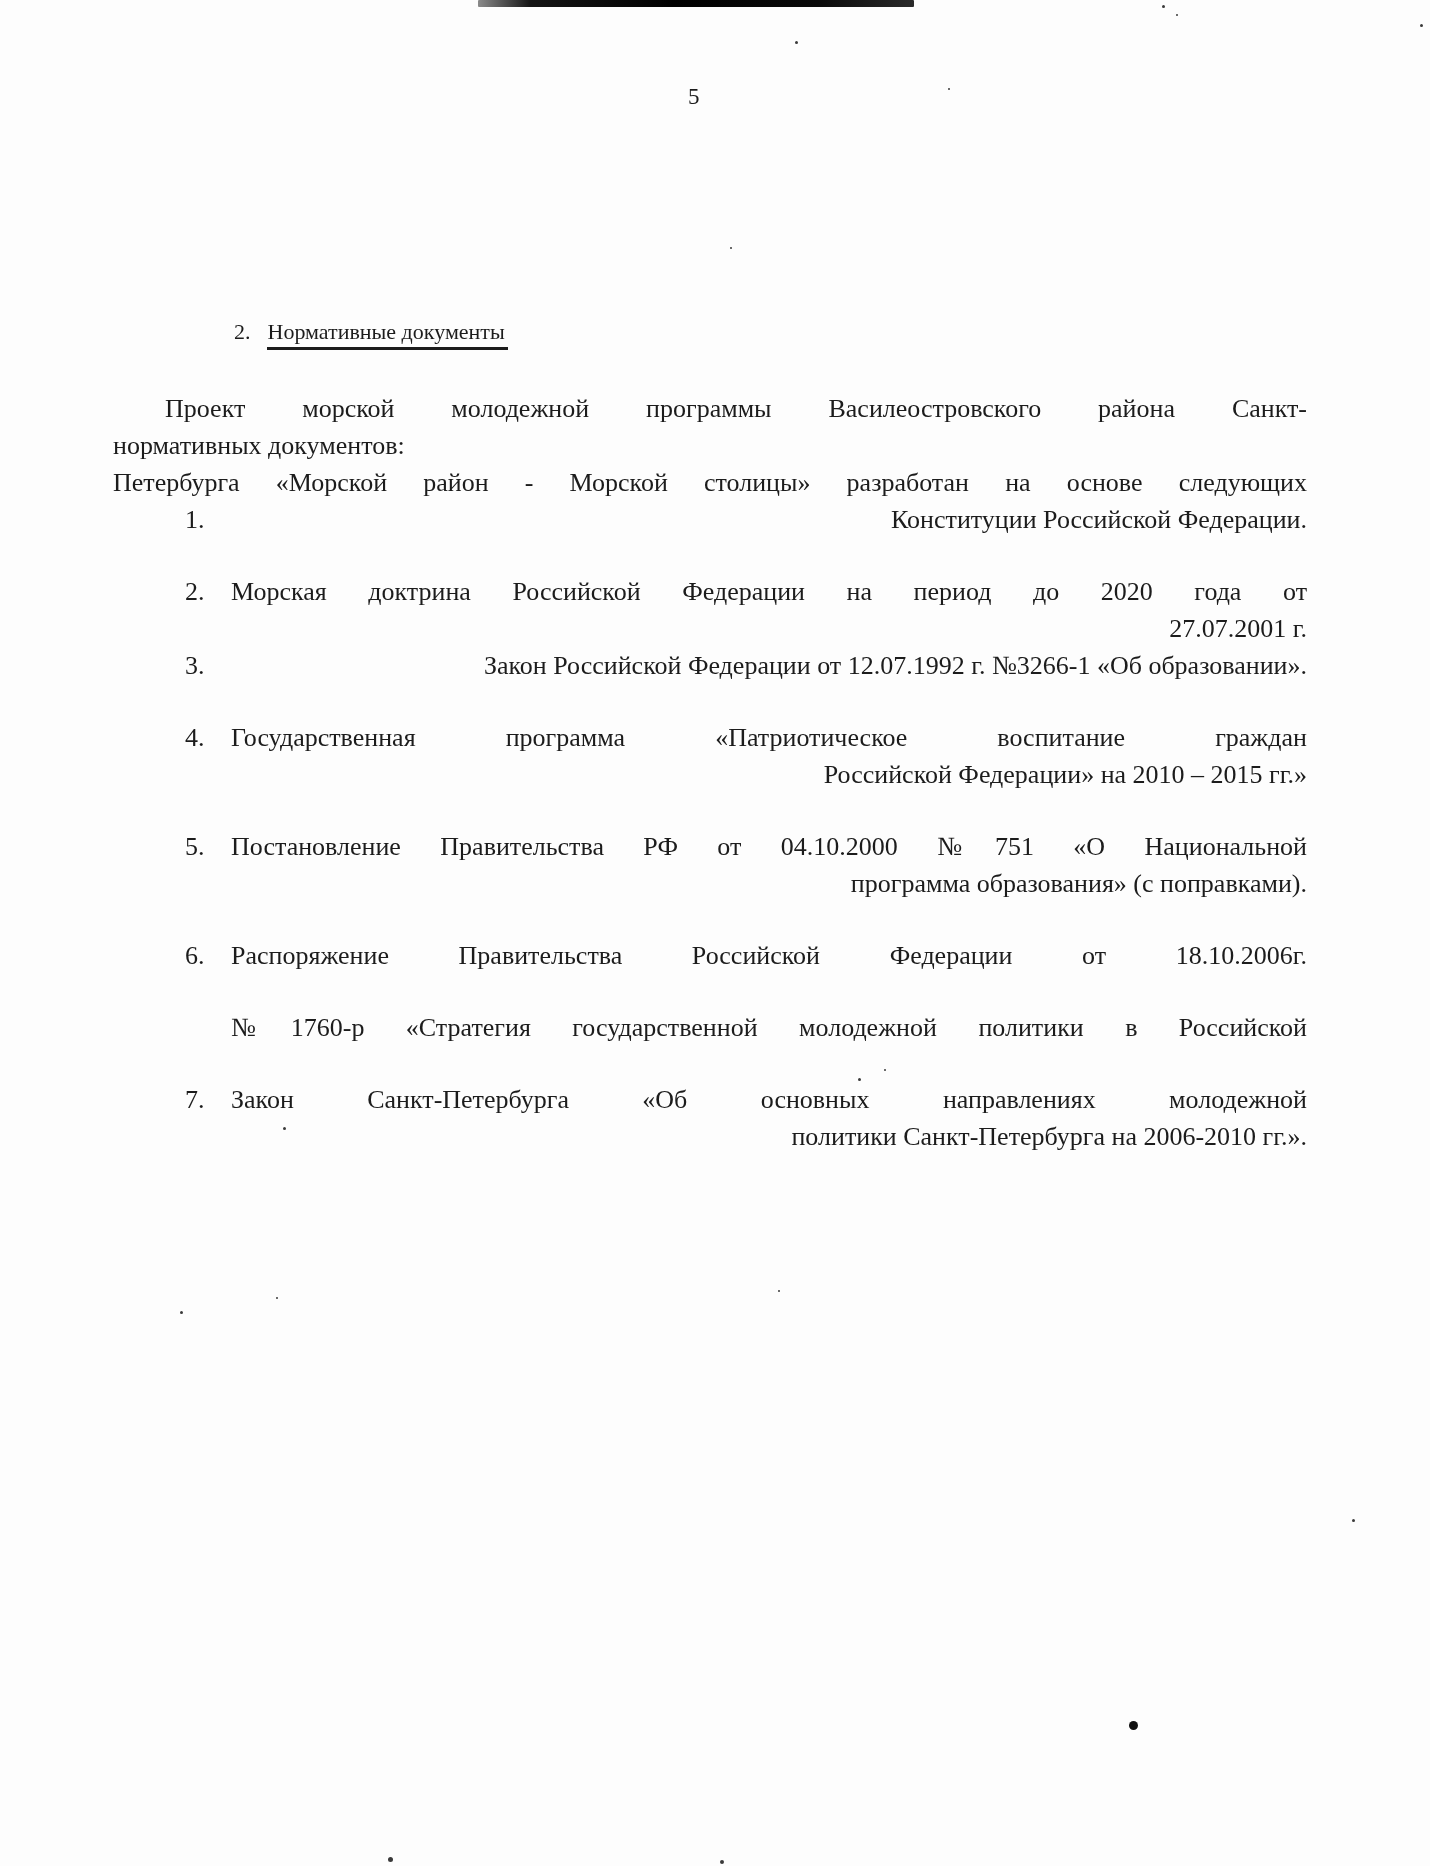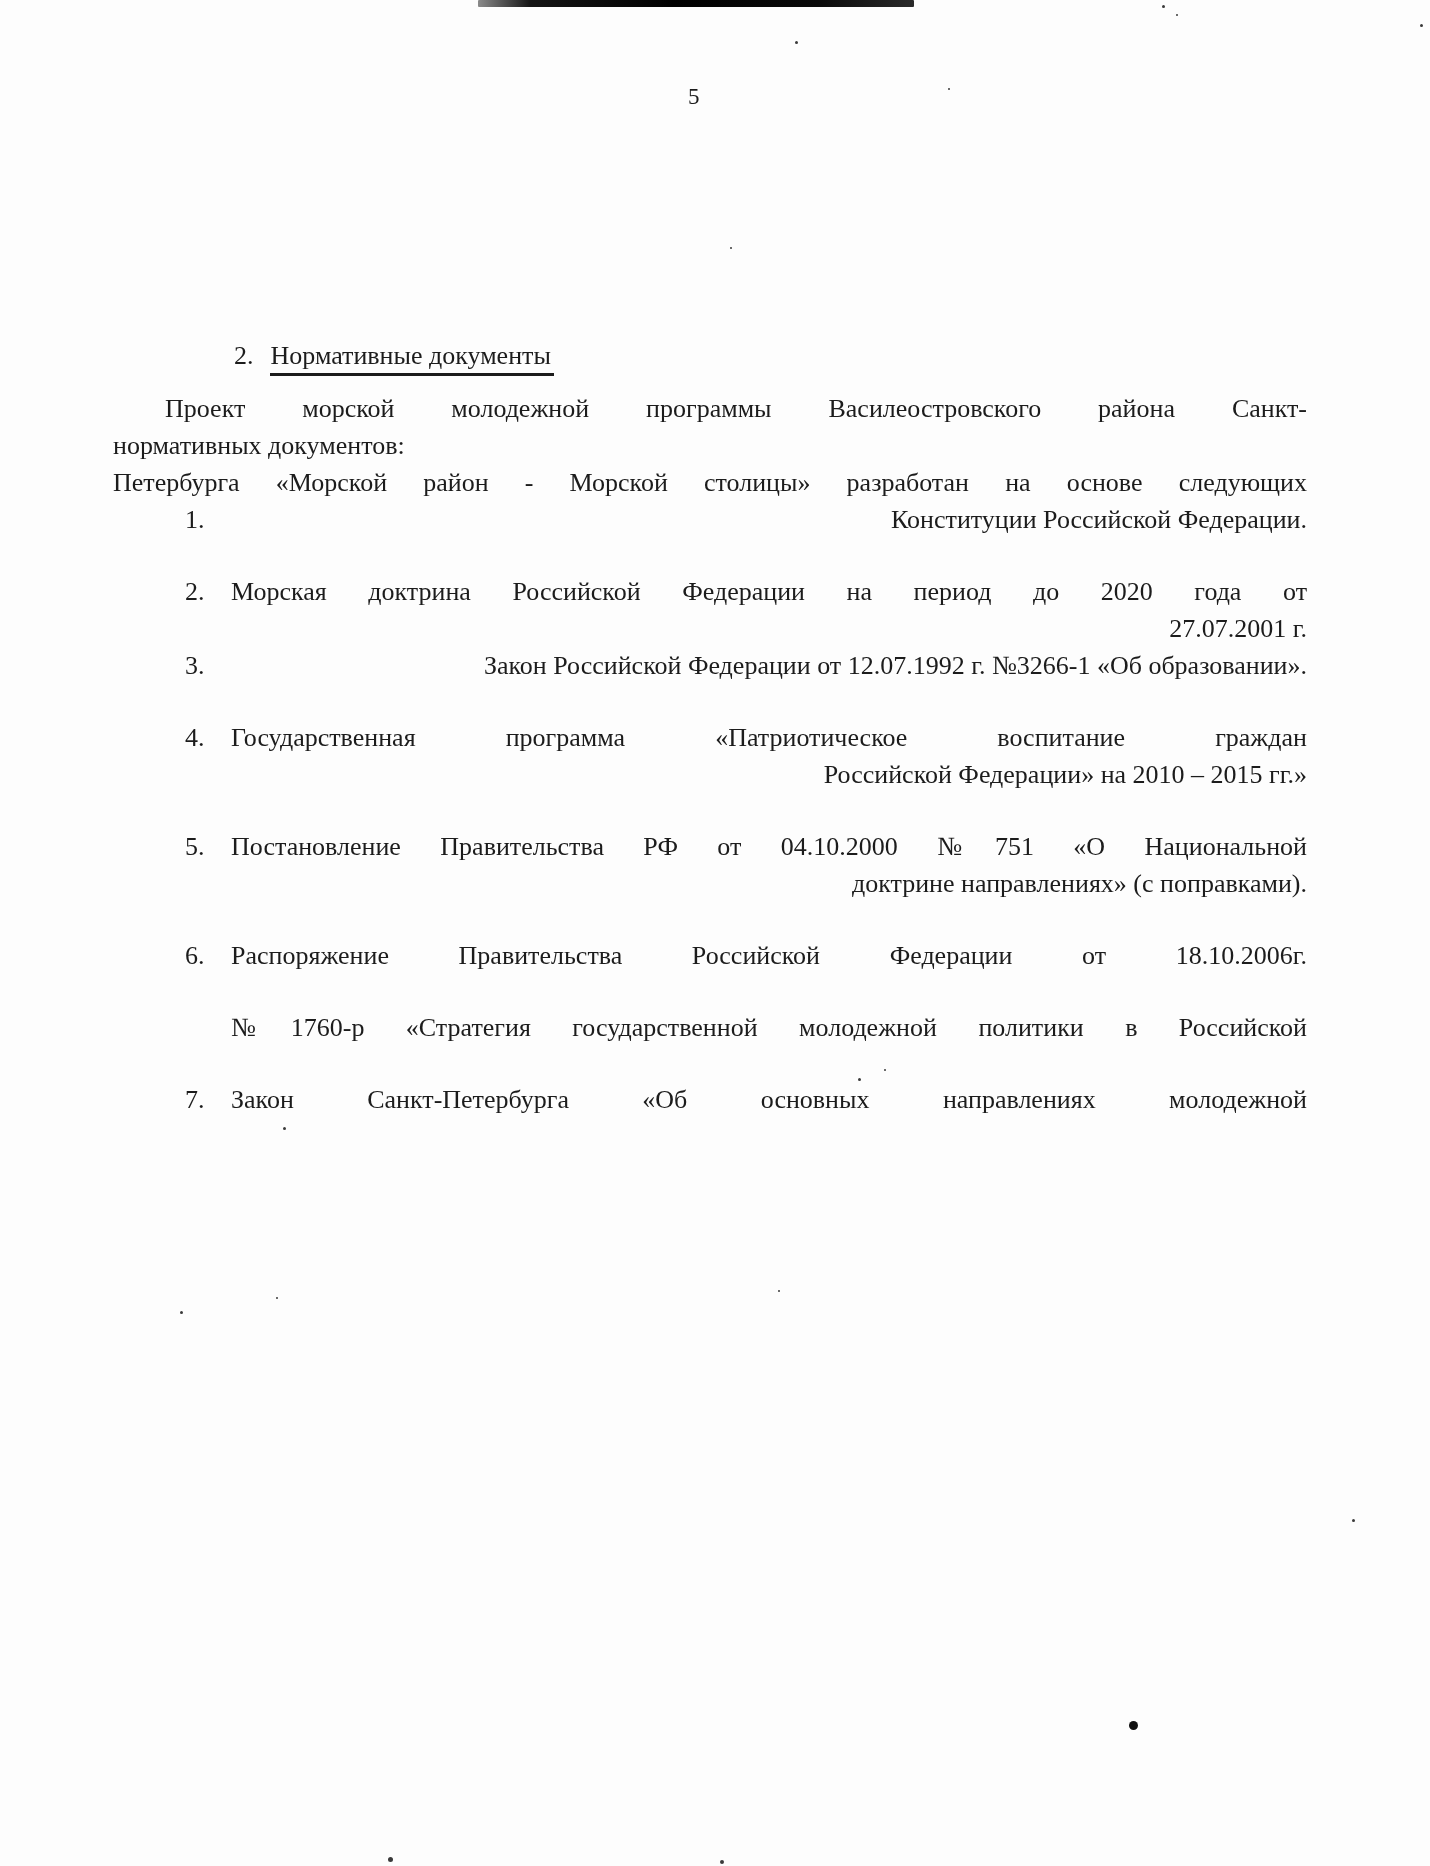--- a/index.html
+++ b/index.html
@@ -16,22 +16,22 @@
     position:absolute;
     background:linear-gradient(to right,#8a8a8a,#151515 12%,#000 45%,#0a0a0a 78%,#2a2a2a);
     border-radius:1px;
   }
   .speck { position:absolute; background:#3a3a3a; border-radius:50%; }
   .page-number {
     position:absolute; left:688px; top:84px;
     font-size:23px; letter-spacing:1px;
   }
   .heading {
-    position:absolute; left:234px; top:334px;
-    font-size:26px; line-height:44px; white-space:nowrap;
+    position:absolute; left:234px; top:310px;
+    font-size:22px; line-height:44px; white-space:nowrap;
   }
   .heading .heading-number { margin-right:16px; }
   .heading .heading-title {
     border-bottom:3px solid #1c1c1c;
     padding:0 3px 3px 1px;
   }
   .body-block {
     position:absolute; left:113px; top:390px; width:1194px;
     font-size:26px; line-height:37px;
   }
@@ -78,30 +78,31 @@
           <div class="iline l">Закон Российской Федерации от 12.07.1992 г. №3266-1 «Об образовании».</div>
         </div>
         <div class="list-item">
           <span class="num">4.</span>
           <div class="iline j">Государственная программа «Патриотическое воспитание граждан</div>
           <div class="iline l">Российской Федерации» на 2010 – 2015 гг.»</div>
         </div>
         <div class="list-item">
           <span class="num">5.</span>
           <div class="iline j">Постановление Правительства РФ от 04.10.2000 №751 «О Национальной</div>
-          <div class="iline l">доктрине направлениях» (с поправками).</div>
+          <div class="iline l">программа образования» (с поправками).</div>
         </div>
         <div class="list-item">
           <span class="num">6.</span>
           <div class="iline j">Распоряжение Правительства Российской Федерации от 18.10.2006г.</div>
           <div class="iline j">№1760-р «Стратегия государственной молодежной политики в Российской</div>
         </div>
         <div class="list-item">
           <span class="num">7.</span>
           <div class="iline j">Закон Санкт-Петербурга «Об основных направлениях молодежной</div>
+          <div class="iline l">политики Санкт-Петербурга на 2006-2010 гг.».</div>
         </div>
       </div>
   </div>
 
 <span class="speck" style="left: 1162px; top: 5px; width: 3px; height: 3px;"></span>
     <span class="speck" style="left: 1176px; top: 14px; width: 2px; height: 2px;"></span>
     <span class="speck" style="left: 1420px; top: 24px; width: 3px; height: 3px;"></span>
     <span class="speck" style="left: 795px; top: 41px; width: 3px; height: 3px;"></span>
     <span class="speck" style="left: 948px; top: 88px; width: 2px; height: 2px;"></span>
     <span class="speck" style="left: 730px; top: 247px; width: 2px; height: 2px;"></span>

